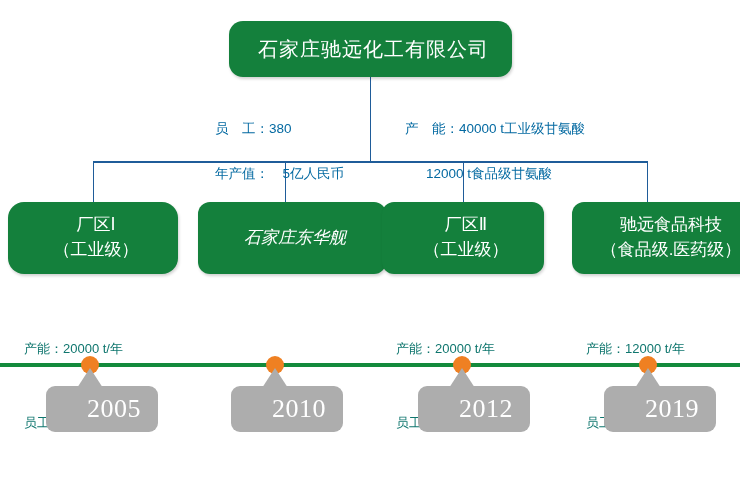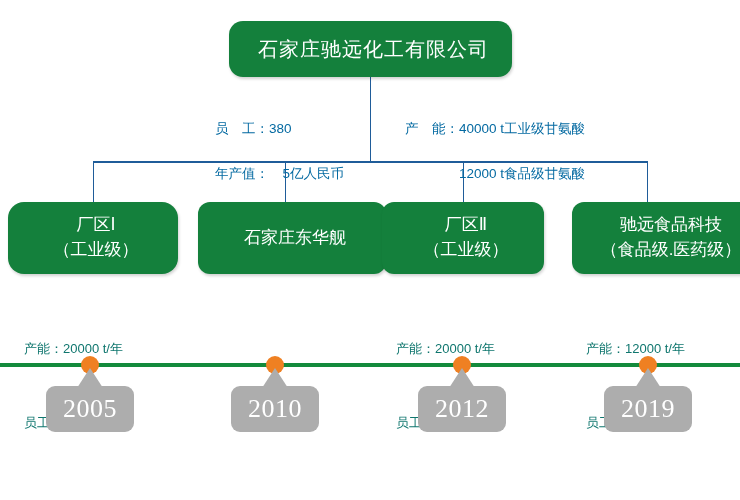--- a/index.html
+++ b/index.html
@@ -55,37 +55,37 @@
     font-size: 20px;
     letter-spacing: 1px;
   }
   .unit-box {
     top: 202px;
     height: 72px;
     font-size: 17px;
     line-height: 1.45;
   }
   #unit-box-0 { left: 8px;   width: 170px; border-radius: 16px; }
-  #unit-box-1 { left: 198px; width: 188px; }
+  #unit-box-1 { left: 198px; width: 188px; font-style: italic; }
   #unit-box-2 { left: 382px; width: 162px; }
   #unit-box-3 { left: 572px; width: 192px; }
   .unit-line1 { display: block; }
   .unit-line2 { display: block; }
 
   
   .annot {
     position: absolute;
     font-size: 13.5px;
     line-height: 1.65;
     color: #0369a1;
     white-space: pre;
   }
   #annot-left  { left: 200px; top: 96px; text-align: left; }
   #annot-right { left: 390px; top: 96px; text-align: left; }
-  #annot-right .annot-l2 { display: block; padding-left: 36px; text-align: right; }
+  #annot-right .annot-l2 { display: block; padding-left: 36px; }
 
   
   .stats {
     position: absolute;
     top: 288px;
     font-size: 13px;
     line-height: 1.9;
     color: #0f766e;
     white-space: pre;
   }
@@ -122,20 +122,21 @@
     position: absolute;
     left: -44px;
     top: 30px;
     width: 88px;
     height: 46px;
     background: #ADADAD;
     border-radius: 9px;
     display: flex;
     align-items: center;
     justify-content: center;
+    padding-left: 24px;
   }
   .tl-pointer {
     position: absolute;
     left: -13px;
     top: 12px;
     width: 0;
     height: 0;
     border-left: 13px solid transparent;
     border-right: 13px solid transparent;
     border-bottom: 20px solid #ADADAD;

